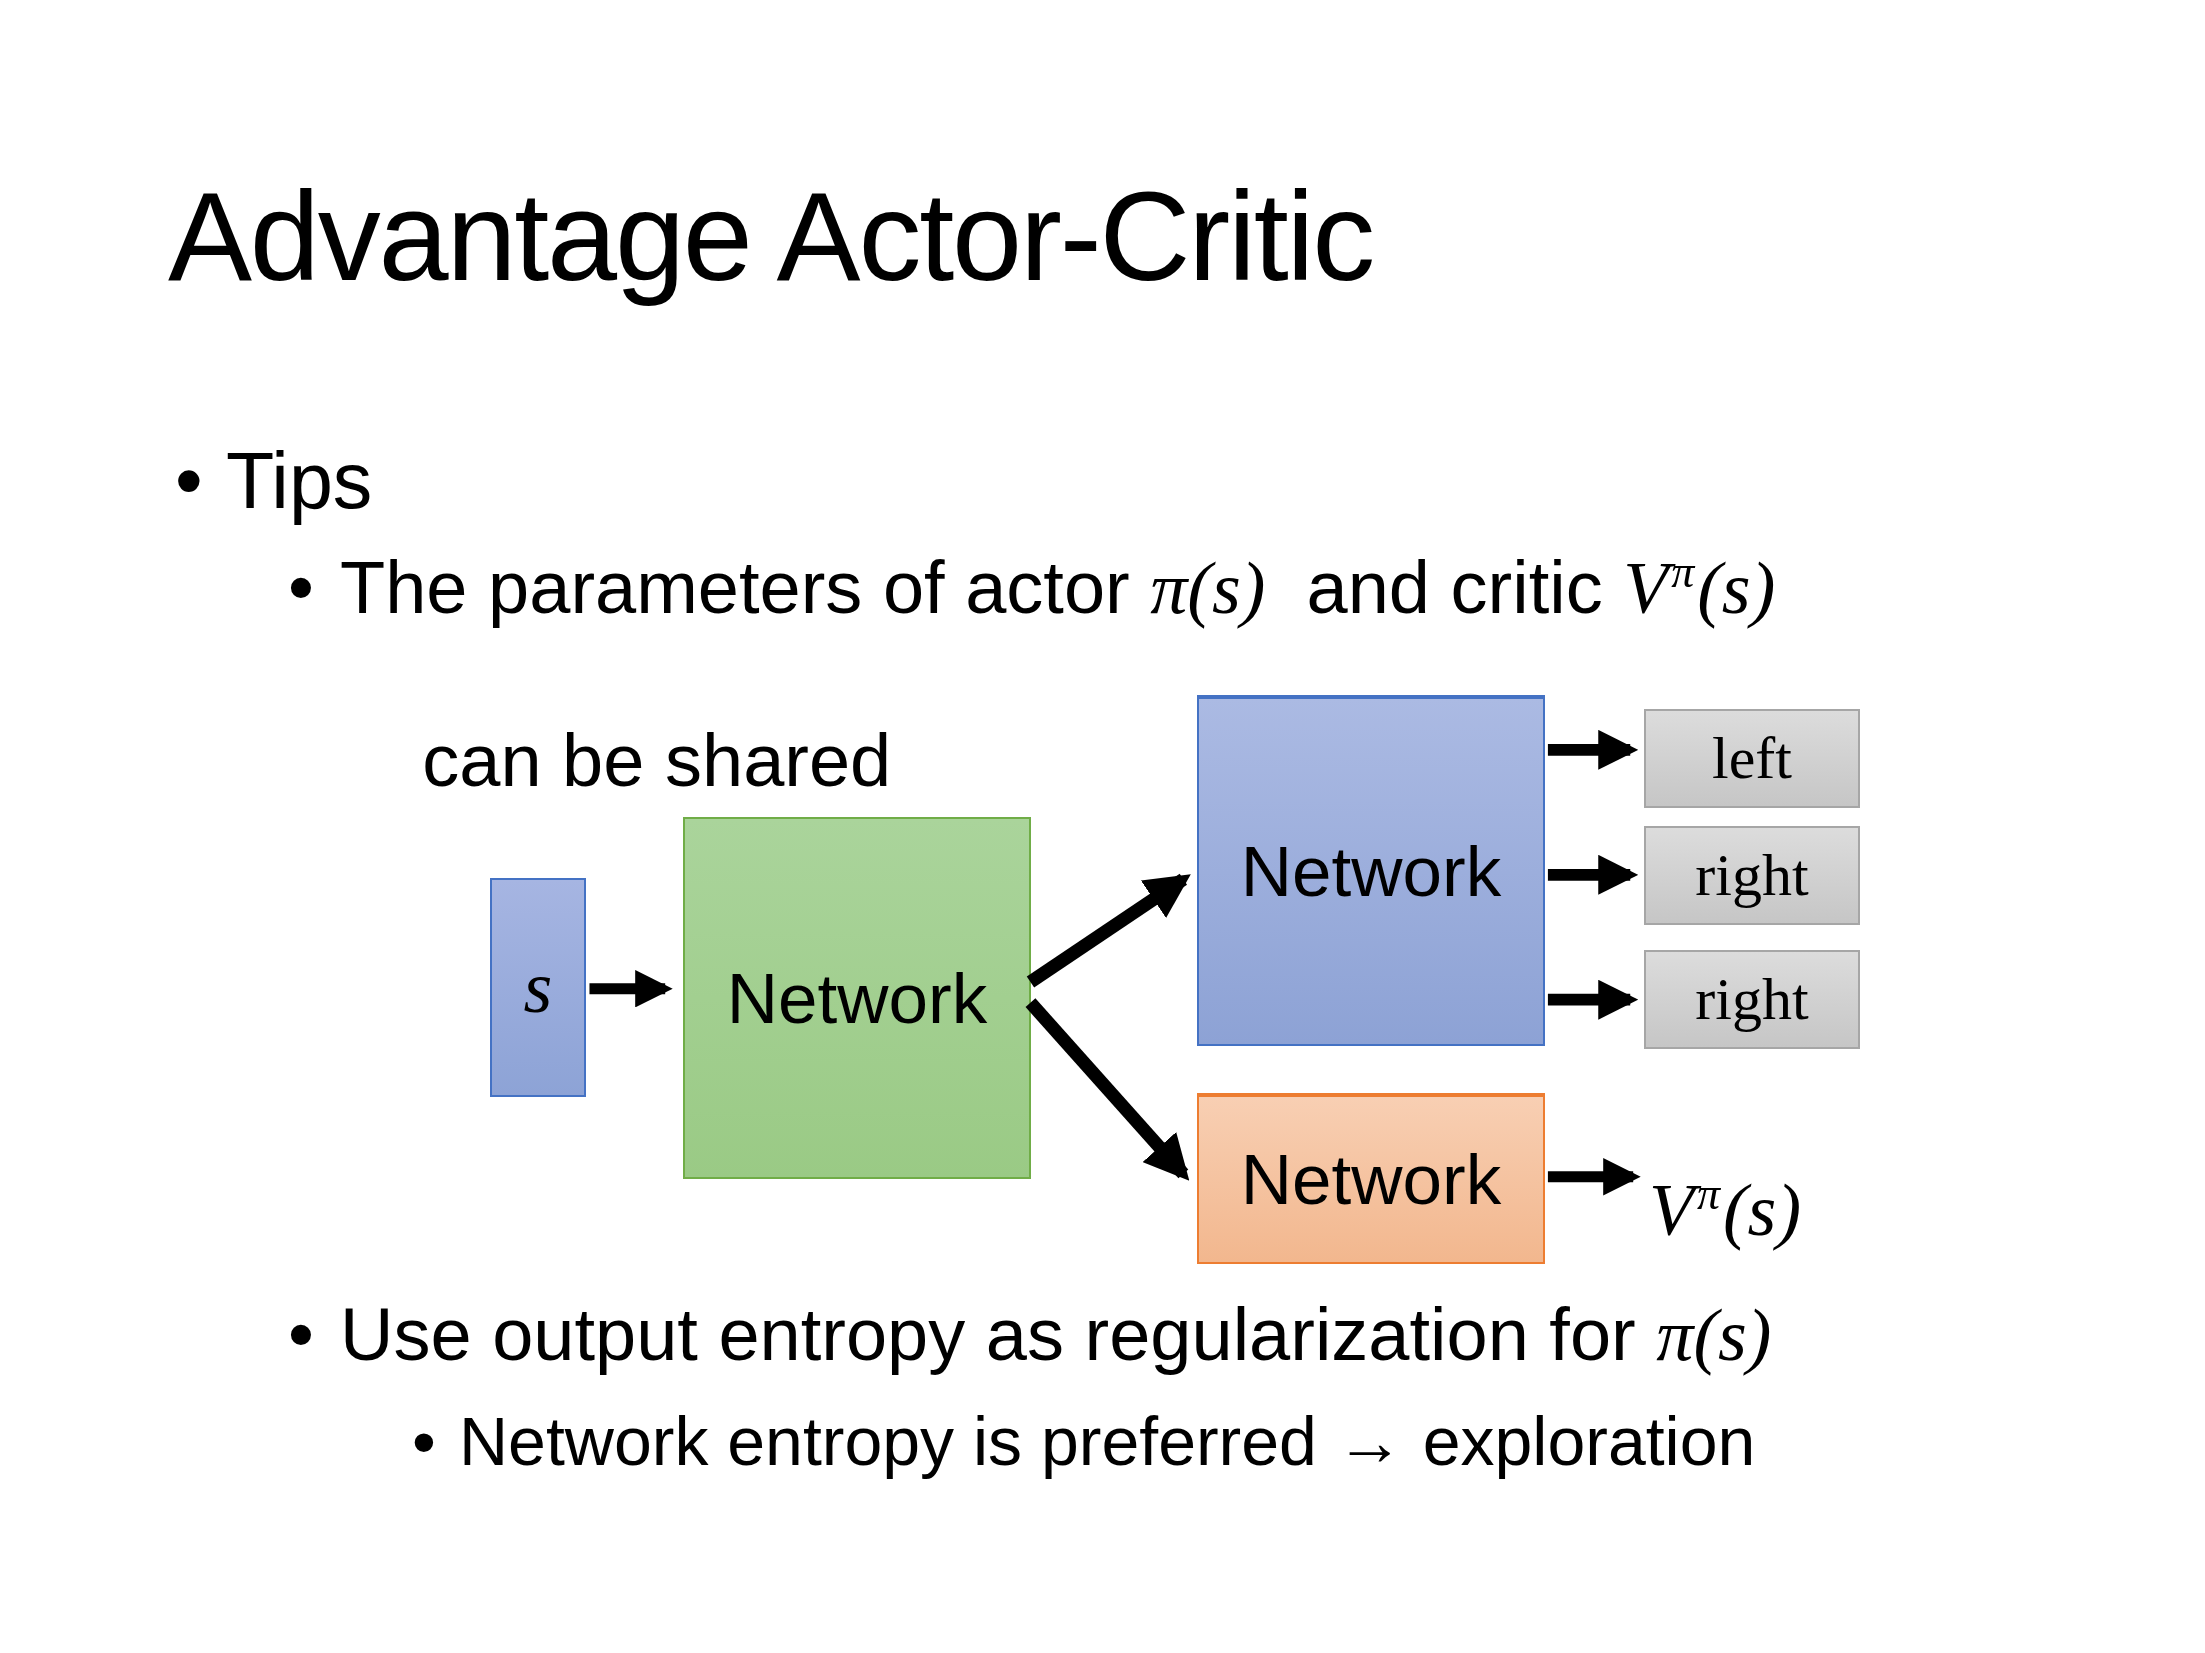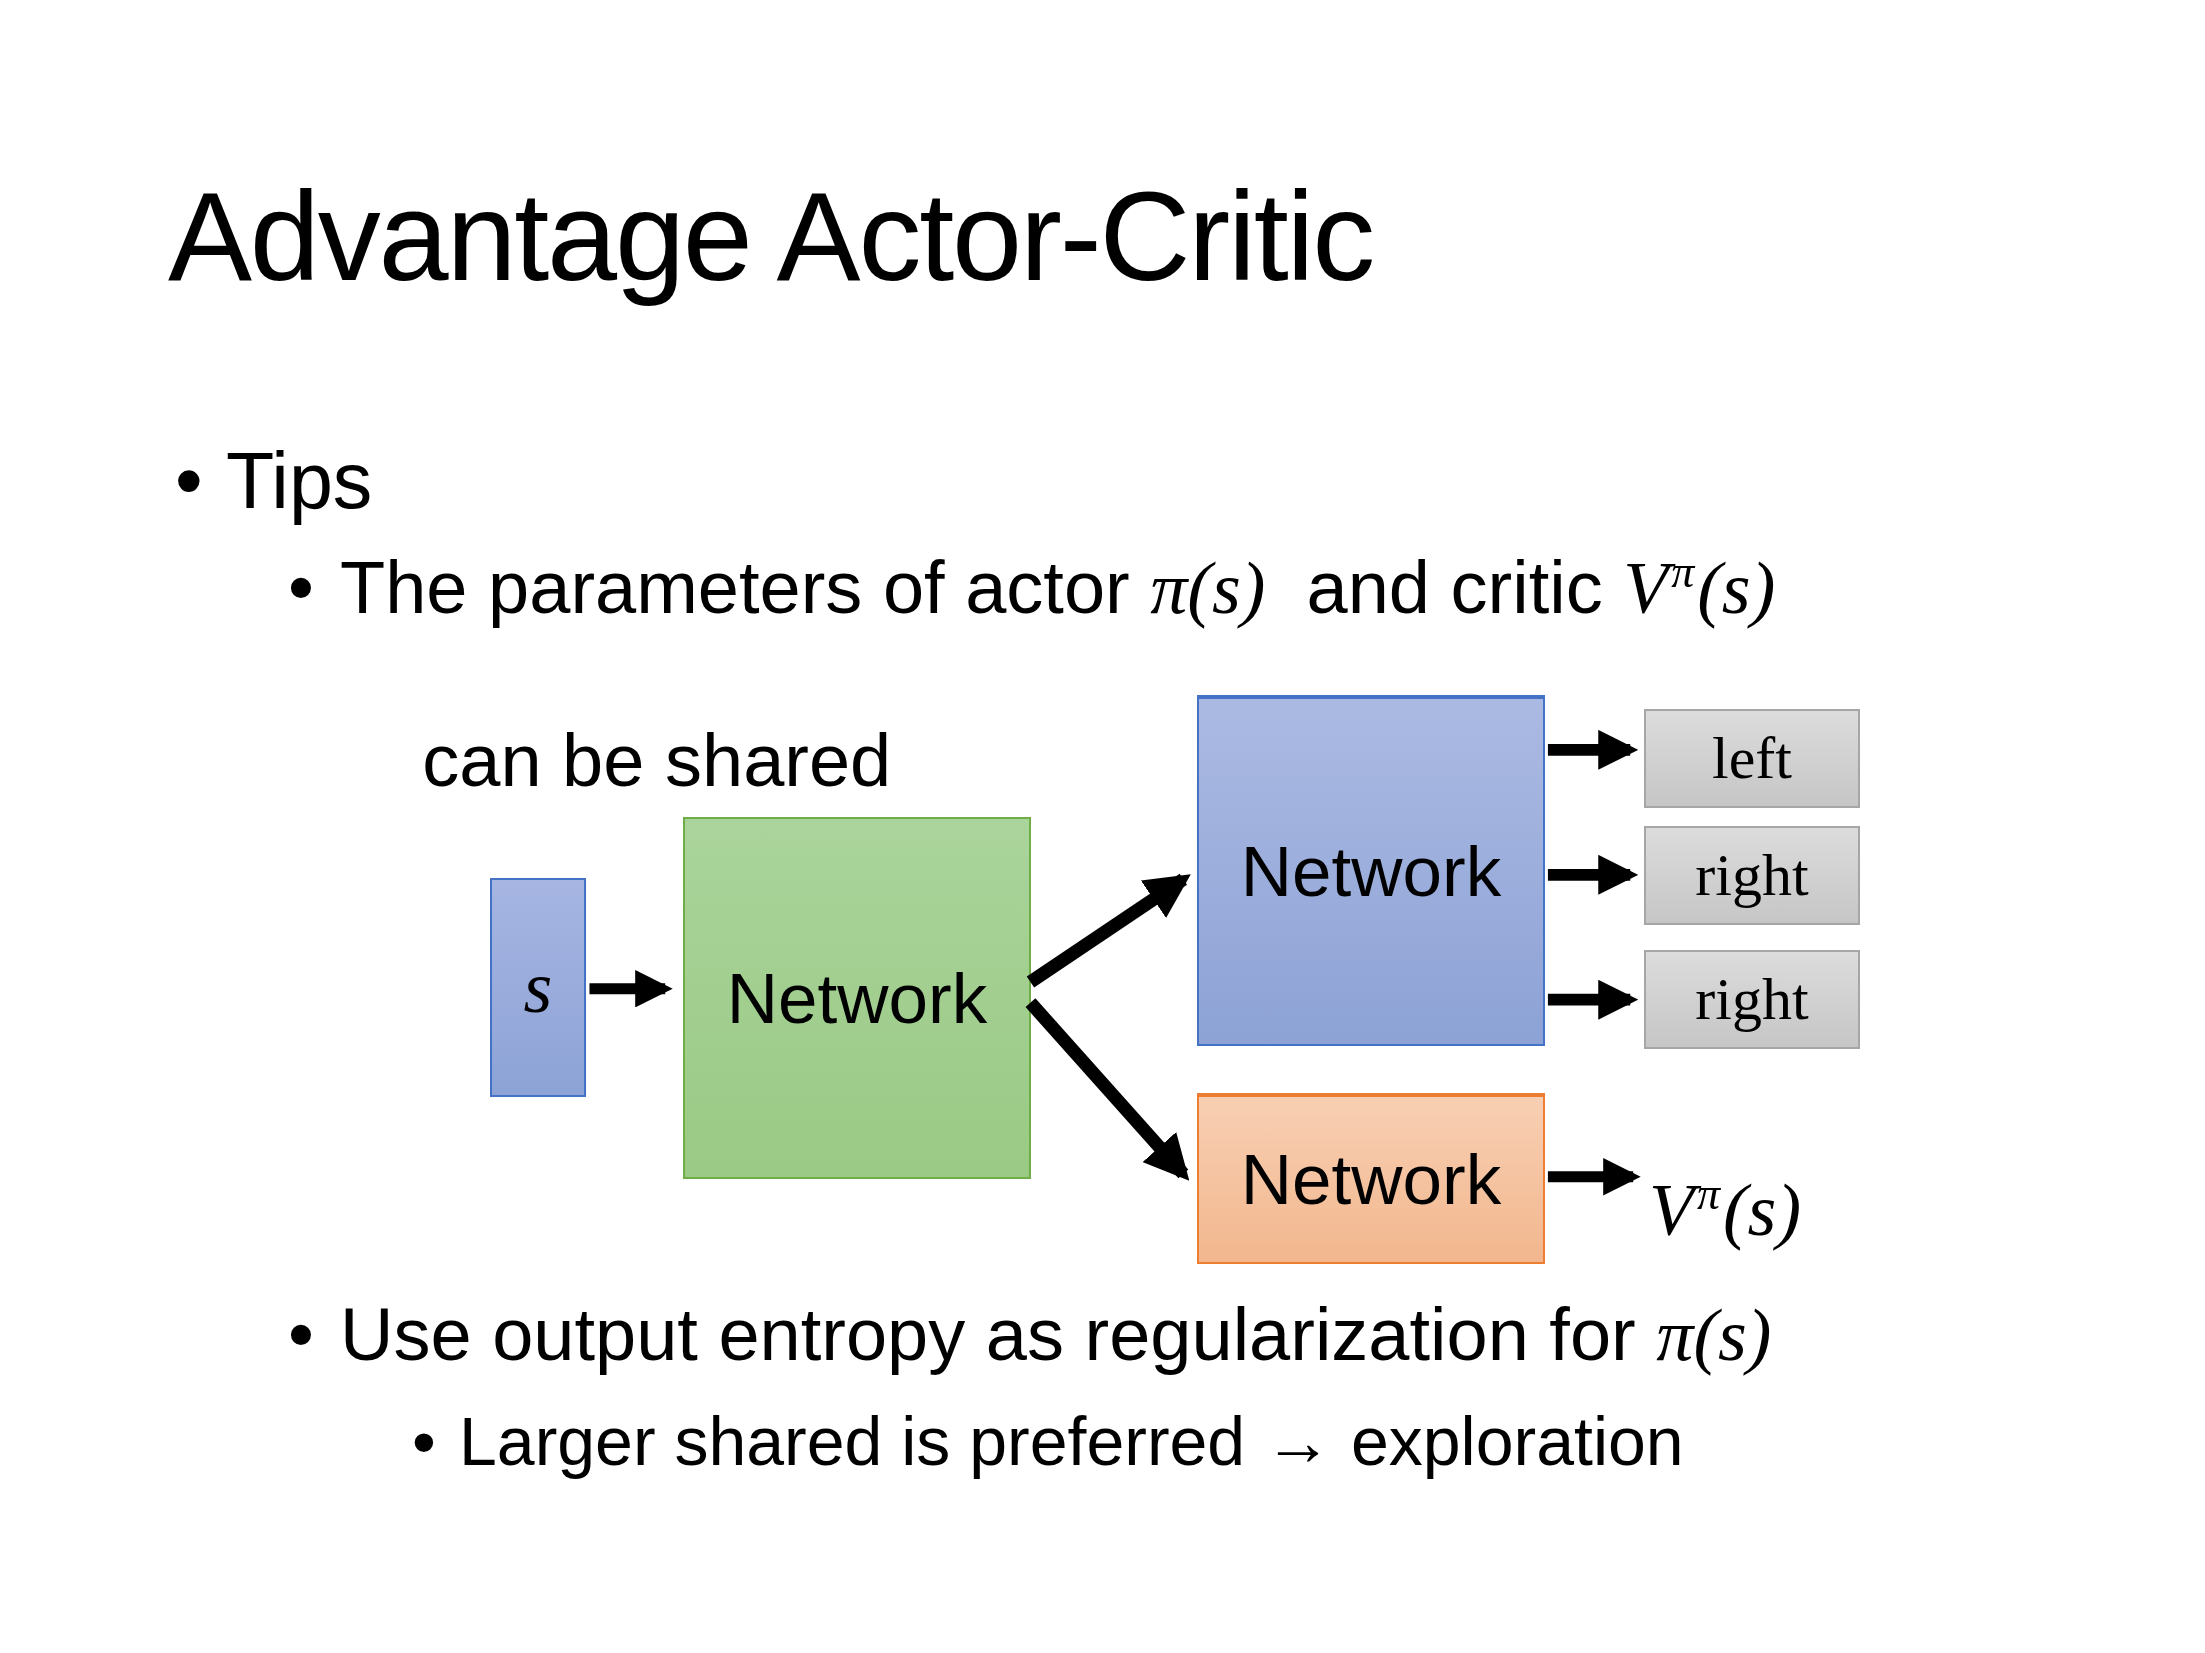--- a/index.html
+++ b/index.html
@@ -141,17 +141,17 @@
     <line x1="2106" y1="1601" x2="2222" y2="1601" stroke-width="15" marker-end="url(#ah)"></line>
   </svg>
 
   <div class="abs row row-entropy">
     <span class="bul">•</span>
     <span><span>Use output entropy as regularization for </span><span class="math">π</span><span class="math">(s)</span></span>
   </div>
 
   <div class="abs row row-larger">
     <span class="bul">•</span>
-    <span>Larger shared is preferred → exploration</span>
+    <span>Network entropy is preferred → exploration</span>
   </div>
 
 </div>
 
 
 </body></html>

